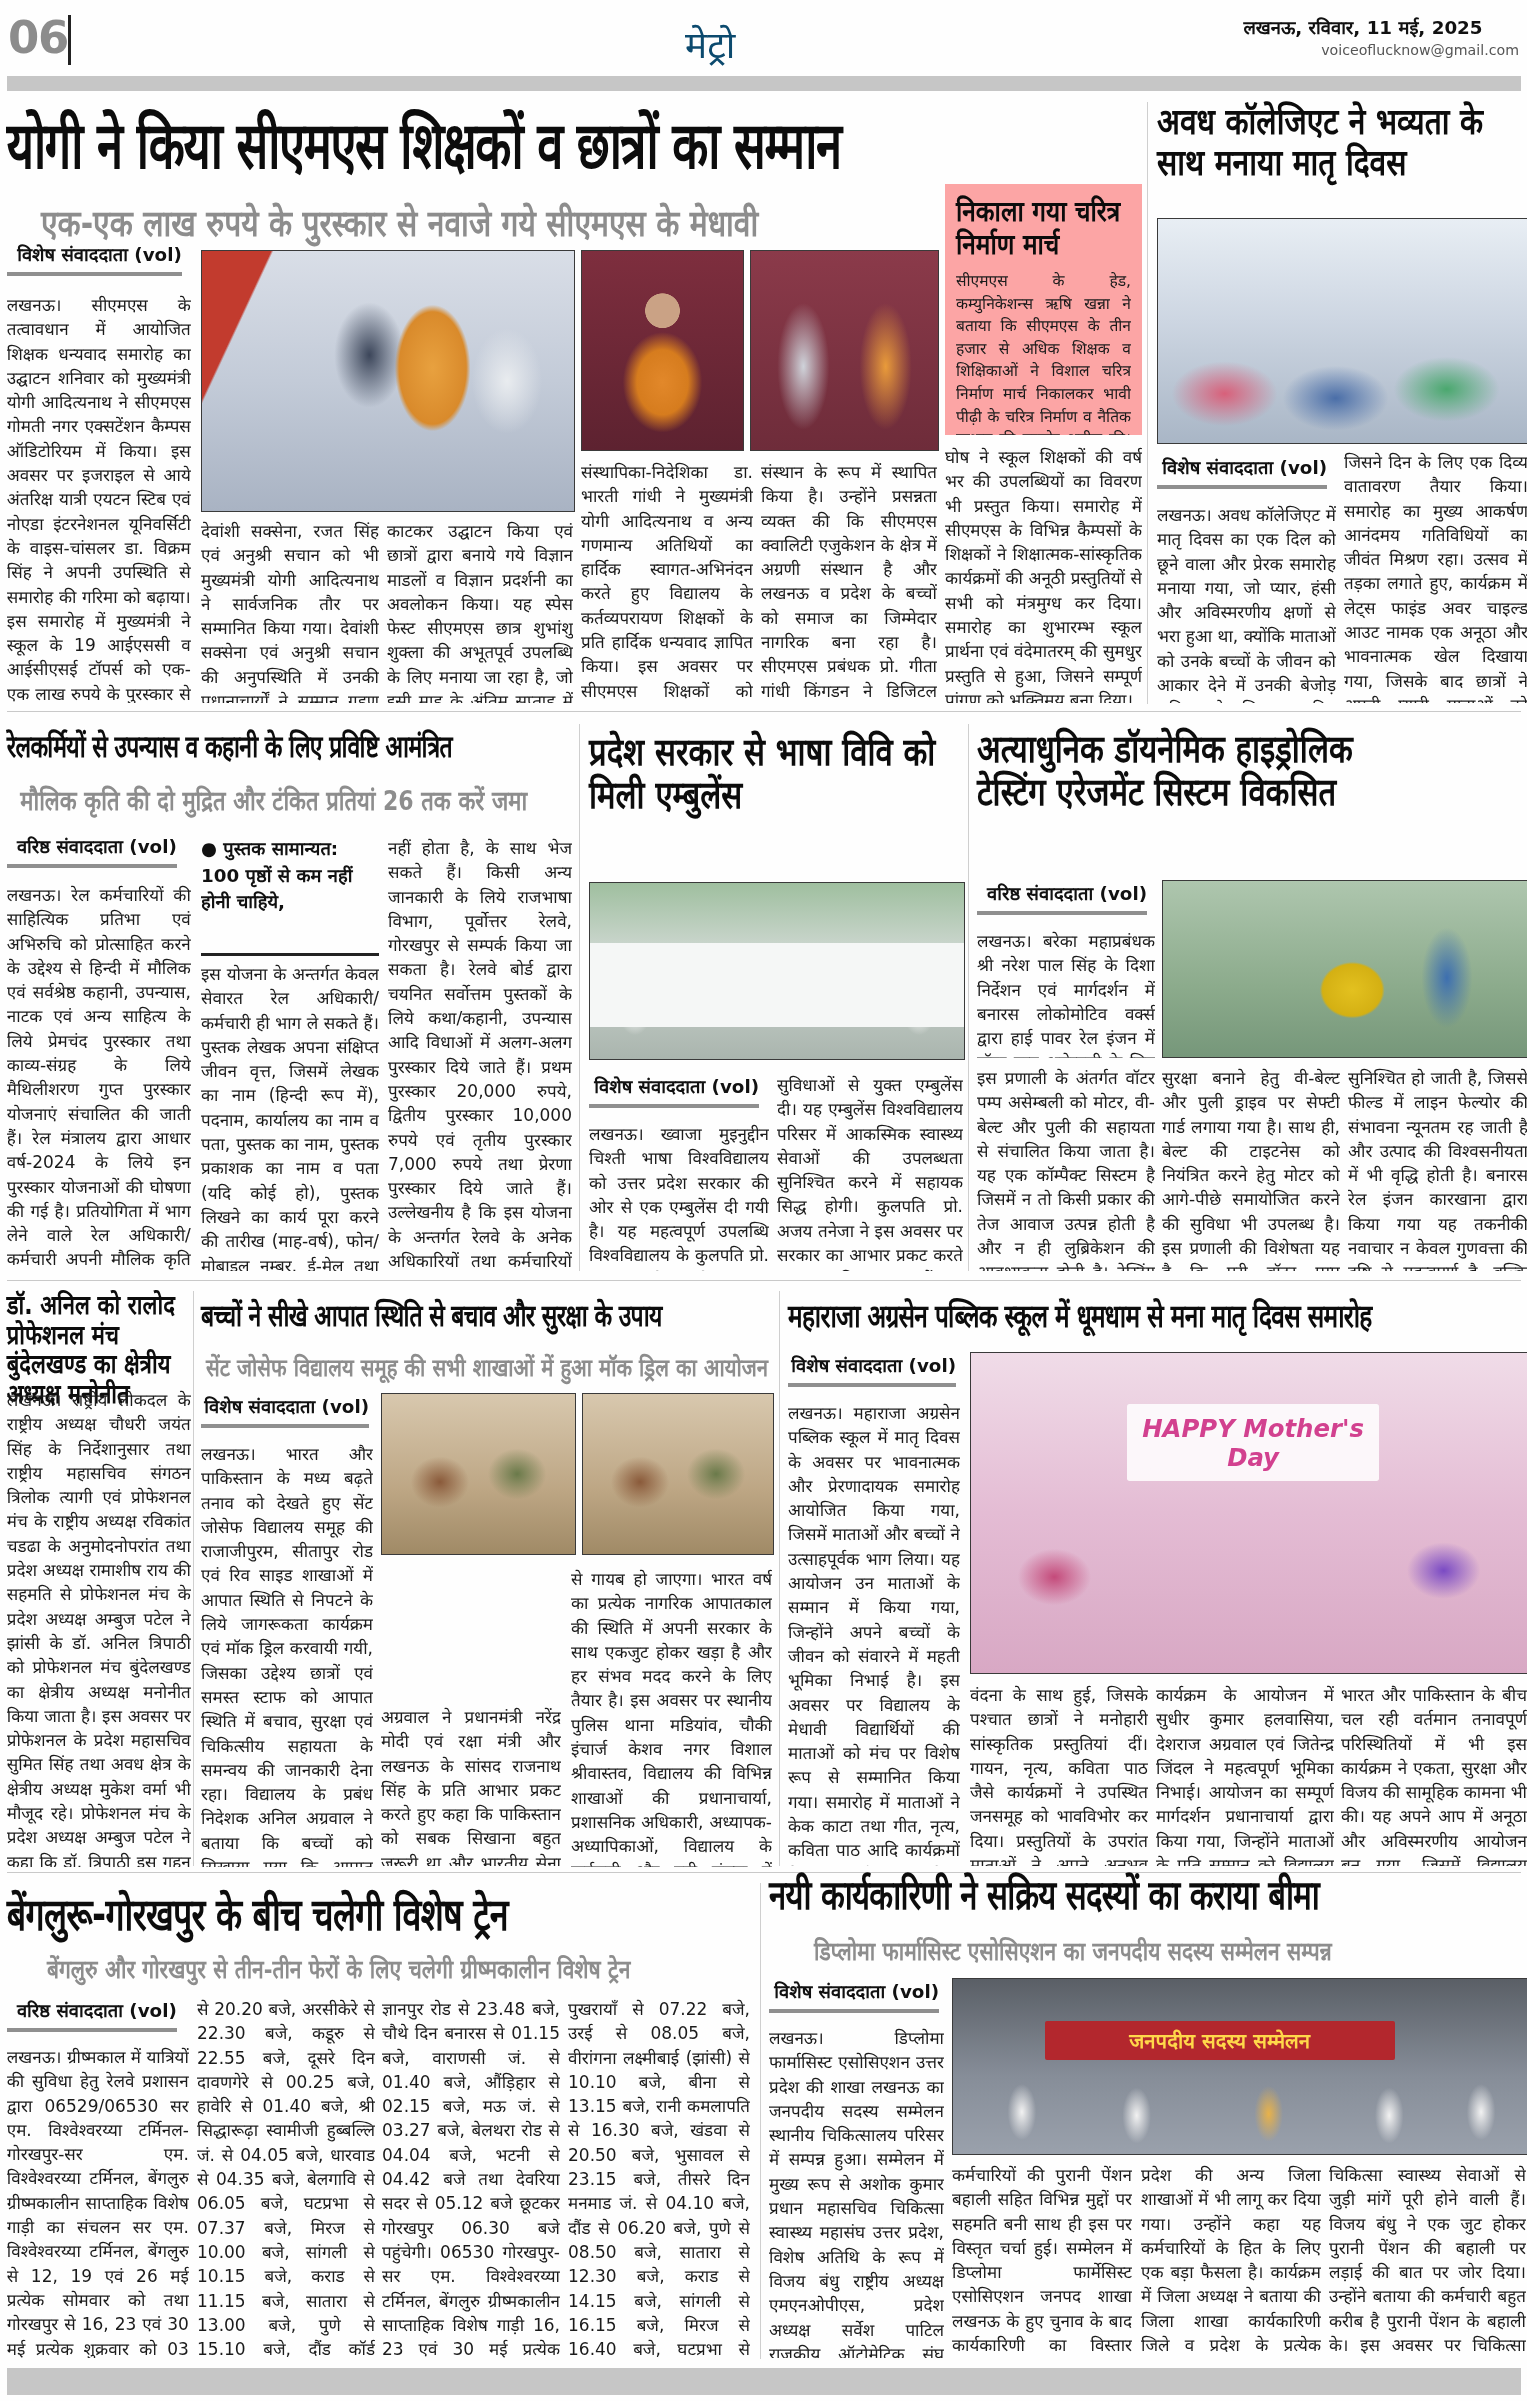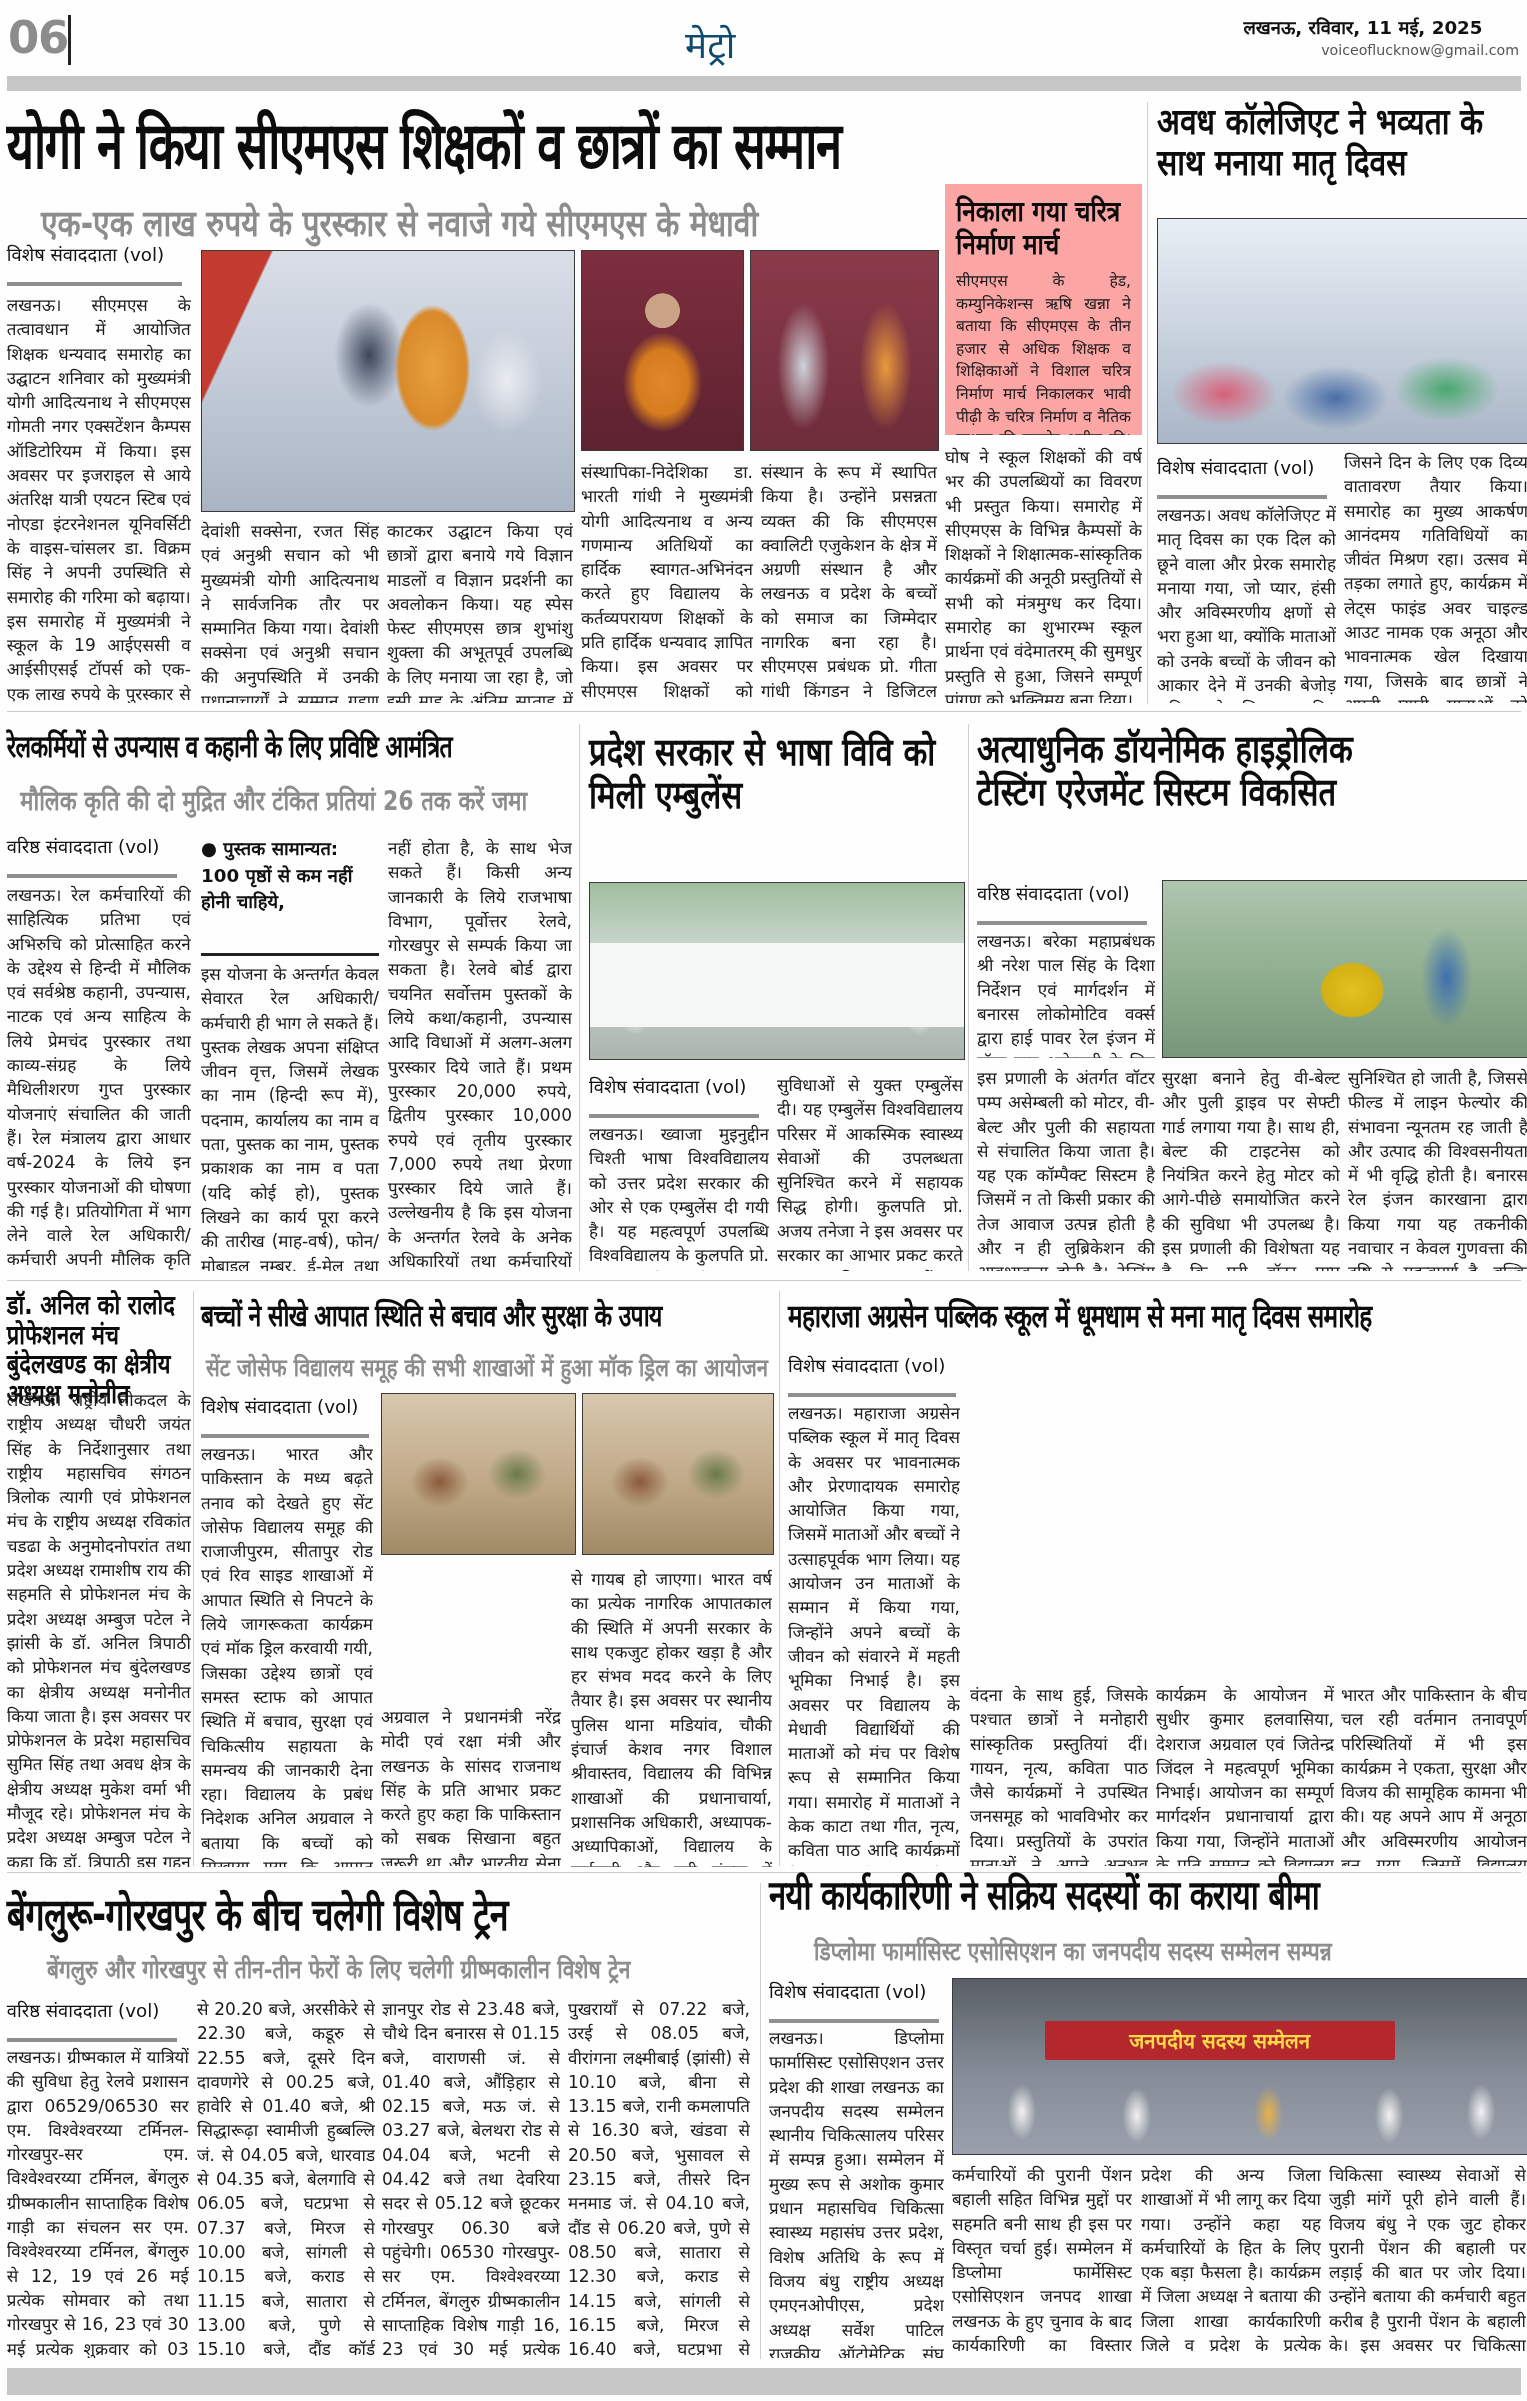--- a/index.html
+++ b/index.html
@@ -2,22 +2,22 @@
 <html style="font-size:11px"><head>
 <meta charset="utf-8">
 <style>
   html,body{margin:0;padding:0;background:#e9e9e9;}
   .page{position:relative;width:1528px;height:2401px;background:#fefefe;
         font-family:"DejaVu Sans",sans-serif;color:#141414;overflow:hidden;}
   .abs{position:absolute;}
   .hl{font-weight:700;color:#0c0c0c;white-space:nowrap;transform-origin:top left;overflow:visible;}
   .hl2{font-weight:700;color:#0c0c0c;transform-origin:top left;line-height:1.12;}
   .sh{font-weight:700;color:#8d8d8d;white-space:nowrap;transform-origin:top left;}
-  .byline{font-weight:400;font-size:18.3px;color:#111;border-bottom:4.1px solid #8f8f8f;
-          padding-bottom:16px;display:block;}
+  .byline{font-weight:700;font-size:18.3px;color:#111;border-bottom:4.1px solid #8f8f8f;
+          padding-bottom:6px;display:block;text-align:right;}
   .body-txt{font-size:17px;line-height:1.43;text-align:justify;color:#1b1b1b;overflow:hidden;}
   .pull{font-size:18.3px;line-height:1.45;font-weight:700;color:#111;
         border-bottom:3.4px solid #222;padding-bottom:9.5px;overflow:hidden;}
   .graybar{background:#c6c6c6;}
   .vrule{background:#cfcfcf;width:1.4px;}
   .hrule{background:#c9c9c9;height:1.4px;}
   .photo{border:0.7px solid #3a3a3a;position:absolute;overflow:hidden;}
   .box{background:#fca5a5;padding:12.2px 11px;overflow:hidden;}
   .box-title{font-weight:700;font-size:24.4px;line-height:1.15;color:#0c0c0c;transform:scaleY(1.15);transform-origin:top left;}
   .box-body{font-size:15.6px;line-height:1.45;text-align:justify;color:#1b1b1b;margin-top:17.6px;overflow:hidden;}
@@ -157,20 +157,23 @@
   <div class="abs body-txt" style="left:201px;top:1442px;width:172px;height:425px;">लखनऊ। भारत और पाकिस्तान के मध्य बढ़ते तनाव को देखते हुए सेंट जोसेफ विद्यालय समूह की राजाजीपुरम, सीतापुर रोड एवं रिव साइड शाखाओं में आपात स्थिति से निपटने के लिये जागरूकता कार्यक्रम एवं मॉक ड्रिल करवायी गयी, जिसका उद्देश्य छात्रों एवं समस्त स्टाफ को आपात स्थिति में बचाव, सुरक्षा एवं चिकित्सीय सहायता के समन्वय की जानकारी देना रहा। विद्यालय के प्रबंध निदेशक अनिल अग्रवाल ने बताया कि बच्चों को सिखाया गया कि आपात स्थिति में किस प्रकार स्वयं को सुरक्षित रखते हुए दूसरों की भी मदद की जाए। भारतीय सेना ने जिस वीरता से ऑपरेशन सिंदूर को अंजाम दिया उस पर समस्त देशवासियों को गर्व है।</div>
   <div class="photo ph-md" style="left:381px;top:1393px;width:193px;height:160px;"></div>
   <div class="photo ph-md" style="left:582px;top:1393px;width:190px;height:160px;"></div>
   <div class="abs body-txt" style="left:381px;top:1705px;width:180px;height:161px;">अग्रवाल ने प्रधानमंत्री नरेंद्र मोदी एवं रक्षा मंत्री और लखनऊ के सांसद राजनाथ सिंह के प्रति आभार प्रकट करते हुए कहा कि पाकिस्तान को सबक सिखाना बहुत जरूरी था और भारतीय सेना पाकिस्तान को मुंहतोड़ जवाब दे रही है। भारतीय सेना पाकिस्तान को ऐसा सबक सिखाएगी कि पाकिस्तान का नक्शा विश्व पटल</div>
   <div class="abs body-txt" style="left:571px;top:1567px;width:201px;height:300px;">से गायब हो जाएगा। भारत वर्ष का प्रत्येक नागरिक आपातकाल की स्थिति में अपनी सरकार के साथ एकजुट होकर खड़ा है और हर संभव मदद करने के लिए तैयार है। इस अवसर पर स्थानीय पुलिस थाना मडियांव, चौकी इंचार्ज केशव नगर विशाल श्रीवास्तव, विद्यालय की विभिन्न शाखाओं की प्रधानाचार्या, प्रशासनिक अधिकारी, अध्यापक-अध्यापिकाओं, विद्यालय के कर्मचारी और बड़ी संख्या में छात्र-छात्राएं इस जागरूकता कार्यक्रम एवं मॉक ड्रिल का हिस्सा बने।</div>
 
   <div class="abs vrule" style="left:779px;top:1291px;height:575px;"></div>
   <div class="abs hl" style="left:788px;top:1293px;font-size:24.4px;letter-spacing:-0.7px;transform:scaleY(1.3);">महाराजा अग्रसेन पब्लिक स्कूल में धूमधाम से मना मातृ दिवस समारोह</div>
   <div class="abs byline" style="left:788px;top:1352px;width:168px;">विशेष संवाददाता (vol)</div>
   <div class="abs body-txt" style="left:788px;top:1401px;width:172px;height:465px;">लखनऊ। महाराजा अग्रसेन पब्लिक स्कूल में मातृ दिवस के अवसर पर भावनात्मक और प्रेरणादायक समारोह आयोजित किया गया, जिसमें माताओं और बच्चों ने उत्साहपूर्वक भाग लिया। यह आयोजन उन माताओं के सम्मान में किया गया, जिन्होंने अपने बच्चों के जीवन को संवारने में महती भूमिका निभाई है। इस अवसर पर विद्यालय के मेधावी विद्यार्थियों की माताओं को मंच पर विशेष रूप से सम्मानित किया गया। समारोह में माताओं ने केक काटा तथा गीत, नृत्य, कविता पाठ आदि कार्यक्रमों में उत्साहपूर्वक सहभागिता की।</div>
+  <div class="photo ph-agrasen" style="left:970px;top:1352px;width:556px;height:320px;">
+    <div class="banner-agrasen">HAPPY Mother's Day</div>
+  </div>
   <div class="abs body-txt" style="left:970px;top:1683px;width:178px;height:183px;">वंदना के साथ हुई, जिसके पश्चात छात्रों ने मनोहारी सांस्कृतिक प्रस्तुतियां दीं। गायन, नृत्य, कविता पाठ जैसे कार्यक्रमों ने उपस्थित जनसमूह को भावविभोर कर दिया। प्रस्तुतियों के उपरांत माताओं ने अपने अनुभव साझा करते हुए विद्यालय का आभार व्यक्त किया। समारोह में सीमा अग्रवाल, संगीता गर्ग, अंजू अग्रवाल और सोनिया अग्रवाल की उपस्थिति ने कार्यक्रम की शोभा बढ़ाई एवं सभी का उत्साहवर्धन किया।</div>
   <div class="abs body-txt" style="left:1156px;top:1683px;width:178px;height:183px;">कार्यक्रम के आयोजन में सुधीर कुमार हलवासिया, देशराज अग्रवाल एवं जितेन्द्र जिंदल ने महत्वपूर्ण भूमिका निभाई। आयोजन का सम्पूर्ण मार्गदर्शन प्रधानाचार्या द्वारा किया गया, जिन्होंने माताओं के प्रति सम्मान को विद्यालय के संस्कारों का अभिन्न अंग बताया। मीडिया प्रभारी सुशील वर्मा ने कार्यक्रम की जानकारी देते हुए बताया कि ऐसे आयोजन न केवल पारिवारिक मूल्यों को सशक्त करते हैं, बल्कि बच्चों में संस्कार भी जगाते हैं।</div>
   <div class="abs body-txt" style="left:1341px;top:1683px;width:186px;height:183px;">भारत और पाकिस्तान के बीच चल रही वर्तमान तनावपूर्ण परिस्थितियों में भी इस कार्यक्रम ने एकता, सुरक्षा और विजय की सामूहिक कामना भी की। यह अपने आप में अनूठा और अविस्मरणीय आयोजन बन गया, जिसमें विद्यालय परिवार ने इस अवसर पर माताओं के प्रति सम्मान और भविष्य में भी इस प्रकार के आयोजन करते रहने का संकल्प लिया।</div>
 
   <div class="abs hrule" style="left:6.8px;top:1872px;width:1514px;"></div>
 
   <div class="abs hl" style="left:6.8px;top:1883px;font-size:34px;letter-spacing:-0.7px;transform:scaleY(1.3);">बेंगलुरू-गोरखपुर के बीच चलेगी विशेष ट्रेन</div>
   <div class="abs sh" style="left:47px;top:1952px;font-size:21px;transform:scaleY(1.2);">बेंगलुरु और गोरखपुर से तीन-तीन फेरों के लिए चलेगी ग्रीष्मकालीन विशेष ट्रेन</div>
   <div class="abs byline" style="left:6.8px;top:1997px;width:170px;">वरिष्ठ संवाददाता (vol)</div>
   <div class="abs body-txt" style="left:6.8px;top:2045px;width:182px;height:313px;">लखनऊ। ग्रीष्मकाल में यात्रियों की सुविधा हेतु रेलवे प्रशासन द्वारा 06529/06530 सर एम. विश्वेश्वरय्या टर्मिनल-गोरखपुर-सर एम. विश्वेश्वरय्या टर्मिनल, बेंगलुरु ग्रीष्मकालीन साप्ताहिक विशेष गाड़ी का संचलन सर एम. विश्वेश्वरय्या टर्मिनल, बेंगलुरु से 12, 19 एवं 26 मई प्रत्येक सोमवार को तथा गोरखपुर से 16, 23 एवं 30 मई प्रत्येक शुक्रवार को 03 फेरों के लिये किया जायेगा। 06529 सर एम. विश्वेश्वरय्या टर्मिनल, बेंगलुरु-गोरखपुर ग्रीष्मकालीन साप्ताहिक विशेष गाड़ी 12, 19 एवं 26 मई प्रत्येक सोमवार को सर एम. विश्वेश्वरय्या टर्मिनल, बेंगलुरु से 19.00 बजे प्रस्थान कर तुमकूर</div>

